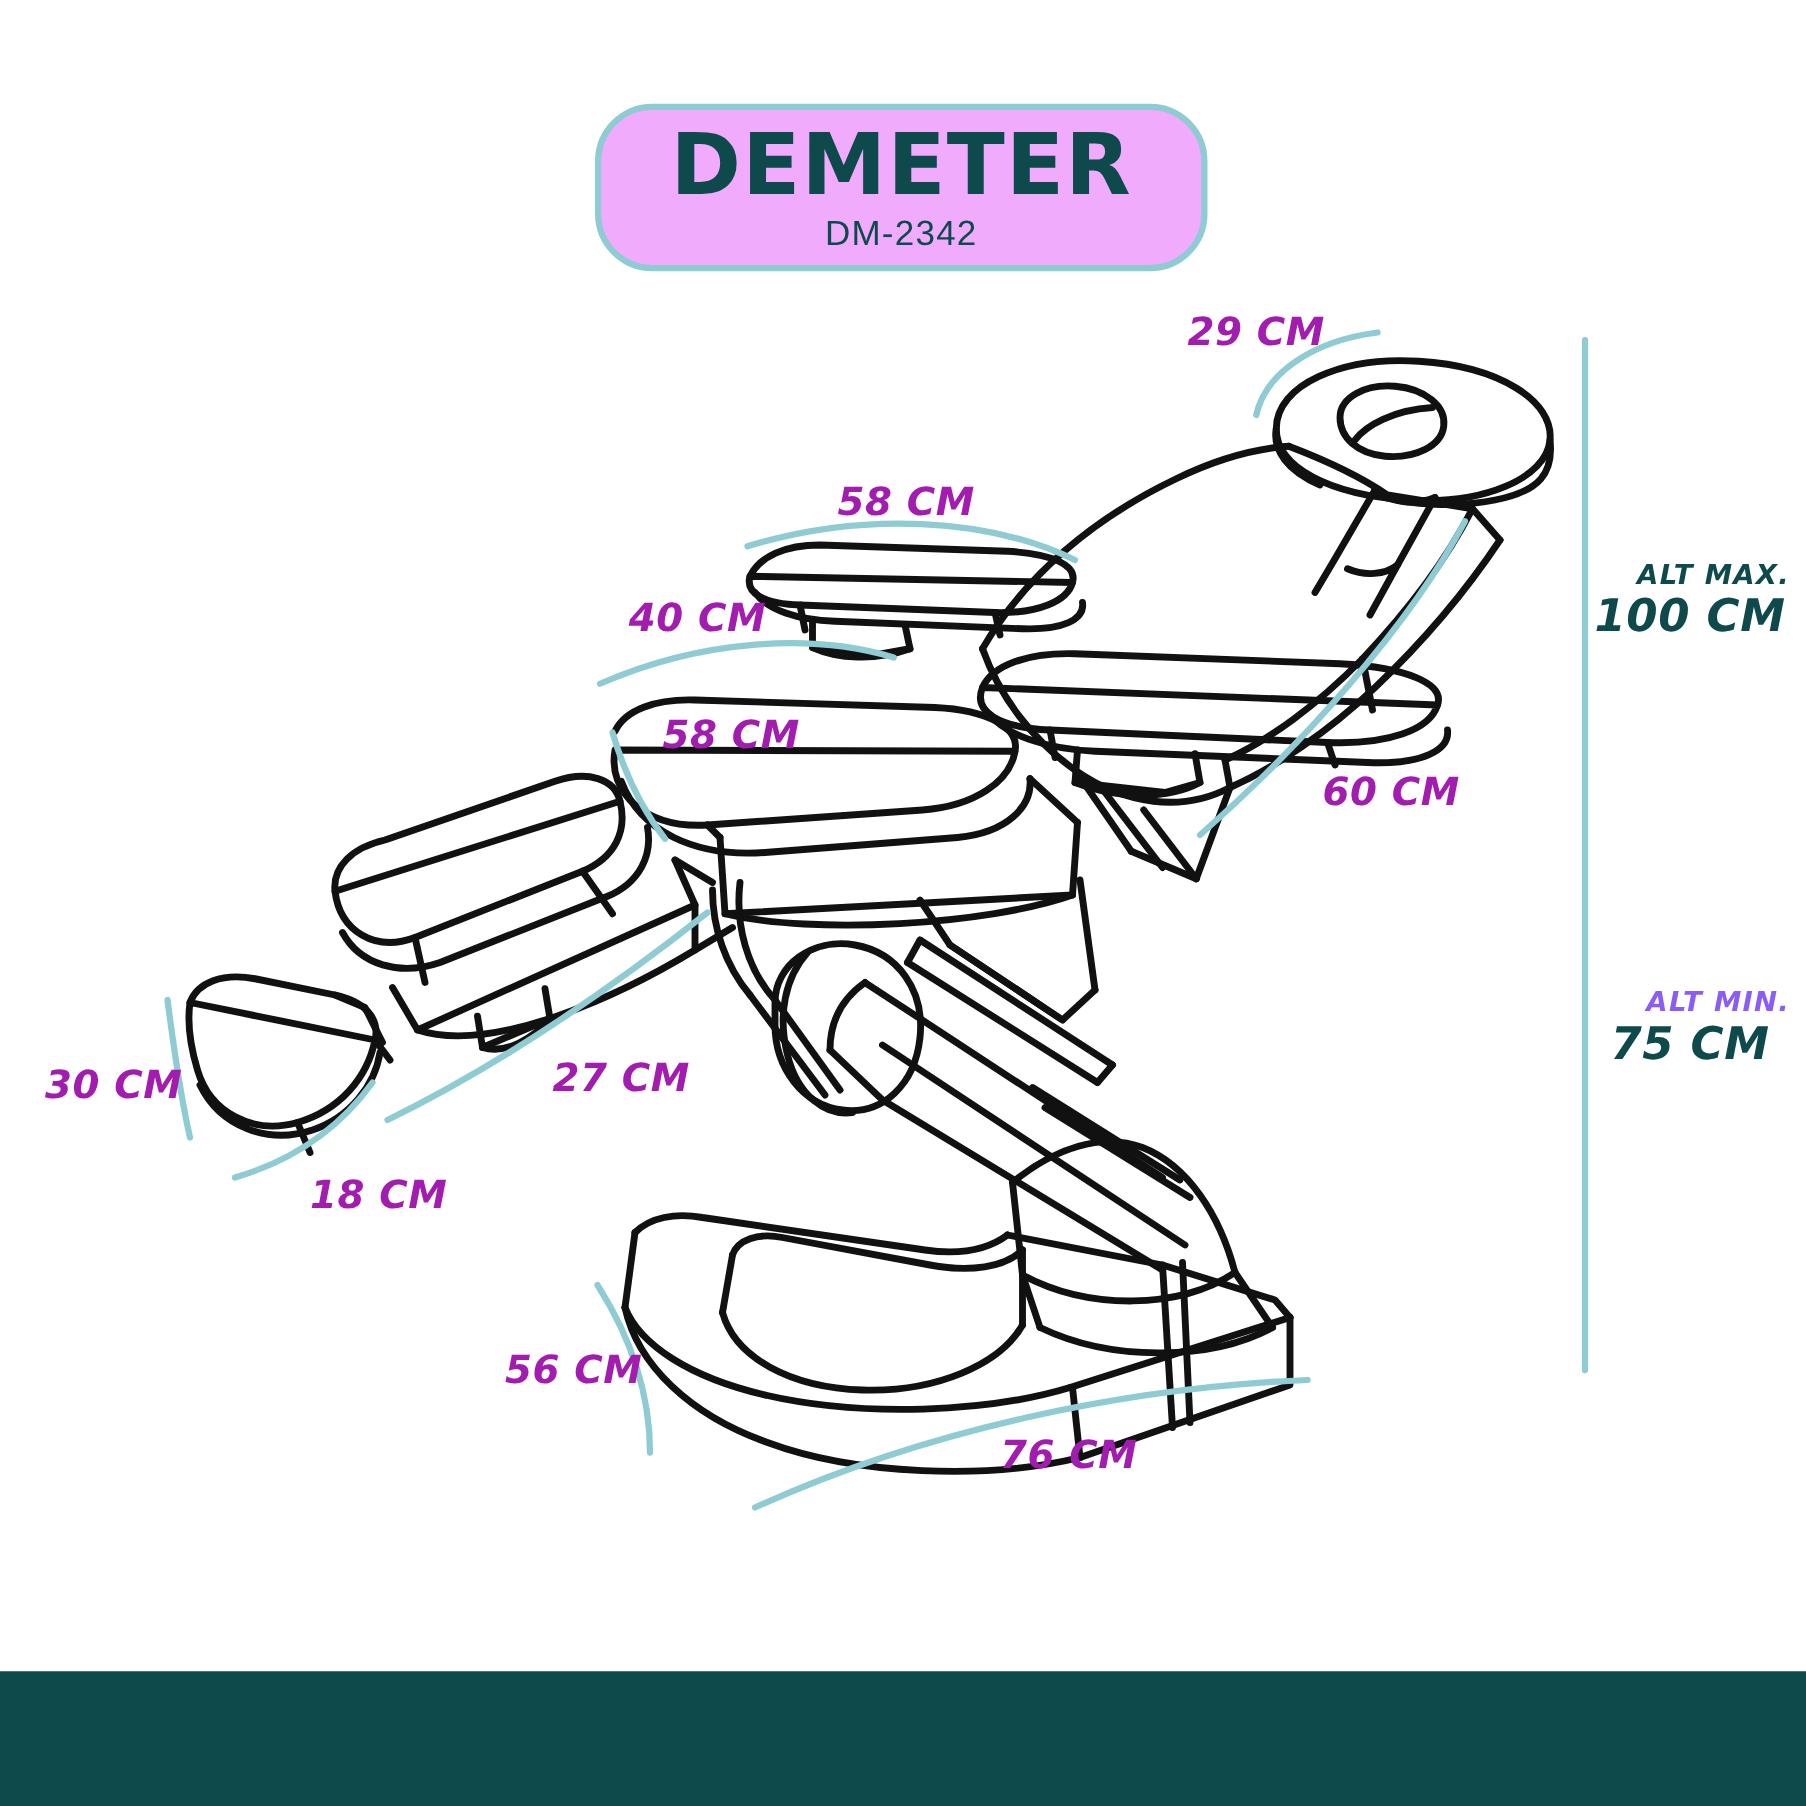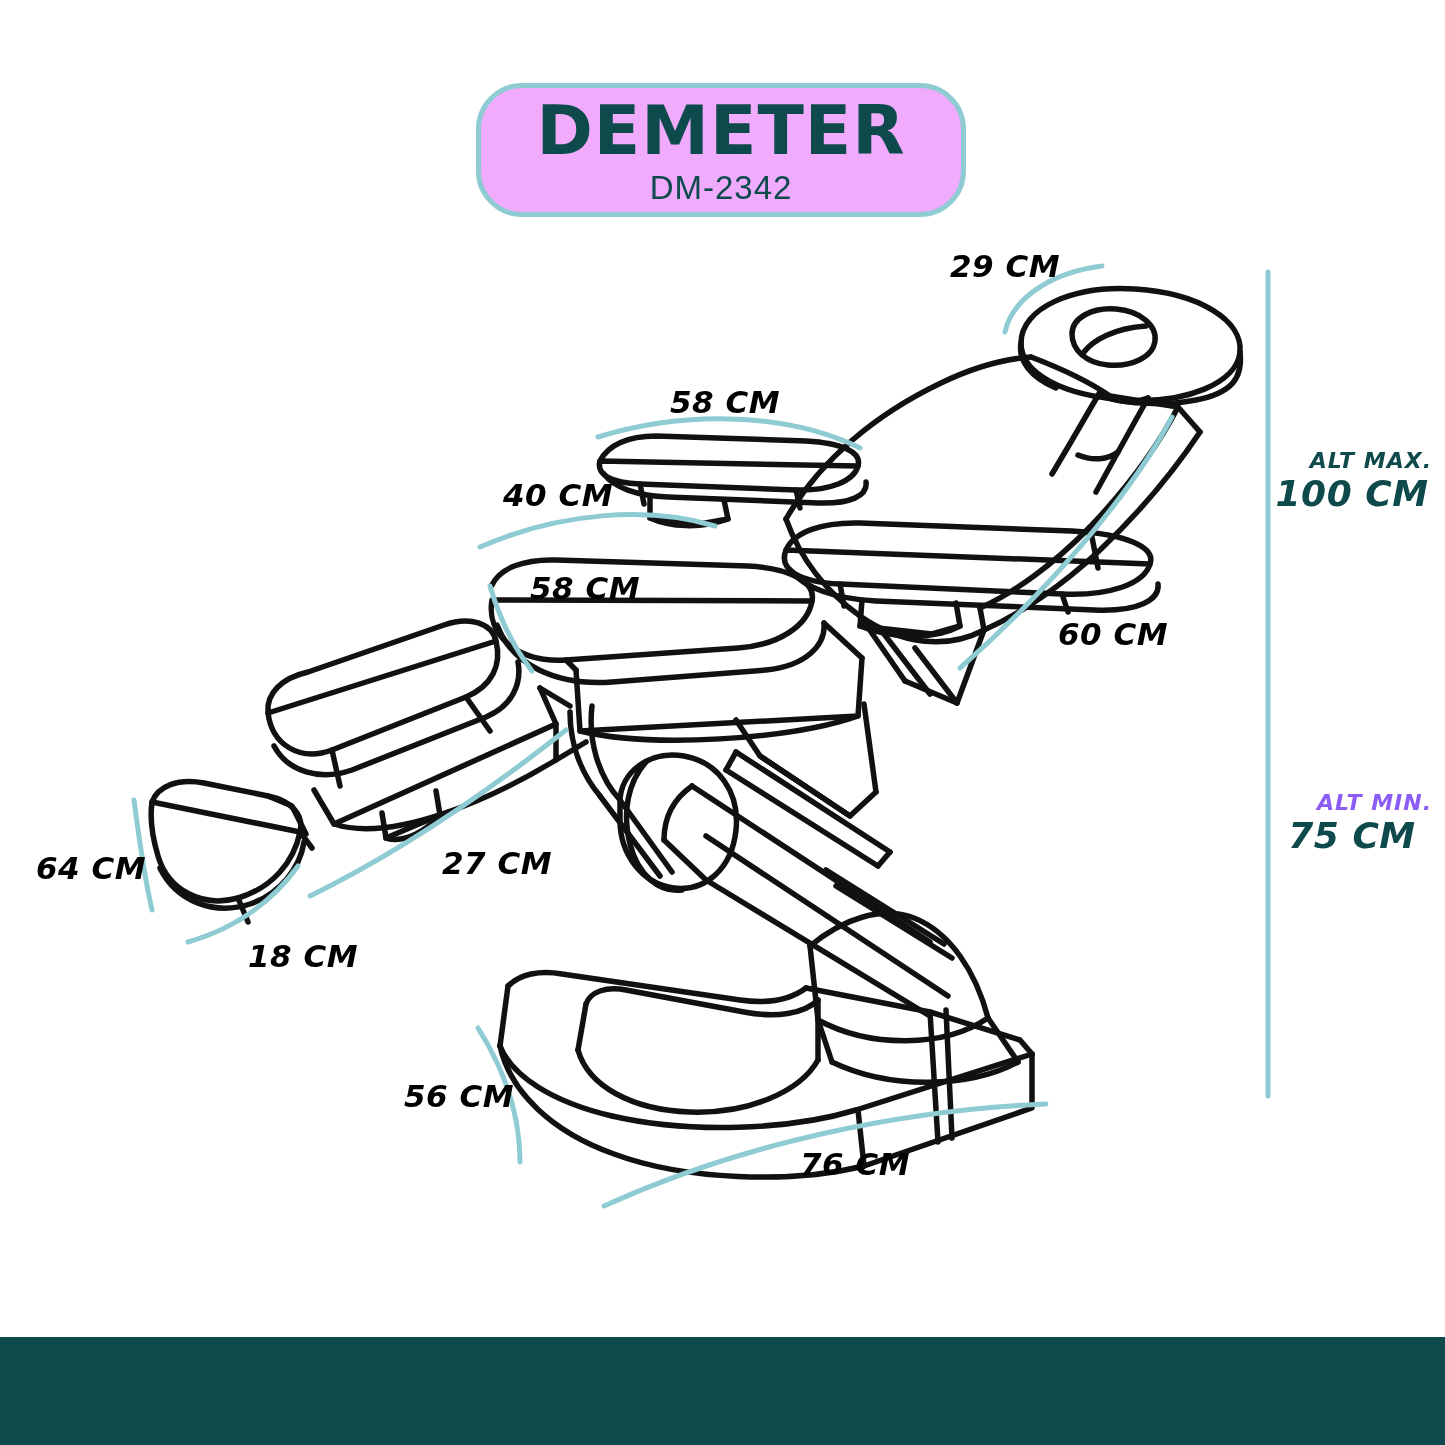--- a/index.html
+++ b/index.html
@@ -38,21 +38,21 @@
     font-family: "DejaVu Sans", sans-serif;
     font-size: 68px;
     font-weight: 700;
     color: #0E4A4C;
     letter-spacing: 1px;
     line-height: 1;
     margin: 0 0 6px 0;
   }
   #badge-subtitle {
     font-family: "Liberation Sans", sans-serif;
-    font-size: 33px;
+    font-size: 28px;
     font-weight: 400;
     color: #0E4A4C;
     letter-spacing: 1px;
     line-height: 1;
   }
 
   
   #artwork {
     position: absolute;
     left: 0;
@@ -60,21 +60,21 @@
     width: 1445px;
     height: 1445px;
   }
 
   
   .dim-label {
     position: absolute;
     font-family: "DejaVu Sans", sans-serif;
     font-style: italic;
     font-weight: 700;
-    color: #000000;
+    color: #a21caf;
     font-size: 31px;
     letter-spacing: 0.5px;
     white-space: nowrap;
   }
   .alt-block {
     position: absolute;
     text-align: center;
     font-family: "DejaVu Sans", sans-serif;
     font-style: italic;
     font-weight: 700;
@@ -325,21 +325,21 @@
   <div class="dim-label" style="left:670px; top:384px;">58 CM</div>
 
   <div class="dim-label" style="left:503px; top:477px;">40 CM</div>
 
   <div class="dim-label" style="left:530px; top:570px;">58 CM</div>
 
   <div class="dim-label" style="left:1058px; top:616px;">60 CM</div>
 
   <div class="dim-label" style="left:442px; top:845px;">27 CM</div>
 
-  <div class="dim-label" style="left:36px; top:850px;">64 CM</div>
+  <div class="dim-label" style="left:36px; top:850px;">30 CM</div>
 
   <div class="dim-label" style="left:248px; top:938px;">18 CM</div>
 
   <div class="dim-label" style="left:404px; top:1078px;">56 CM</div>
 
   <div class="dim-label" style="left:800px; top:1146px;">76 CM</div>
 
   <div class="alt-block alt-max" style="left:1272px; top:448px; width:160px;">
     <div class="alt-caption">ALT MAX.</div>
     <div class="alt-value">100 CM</div>

